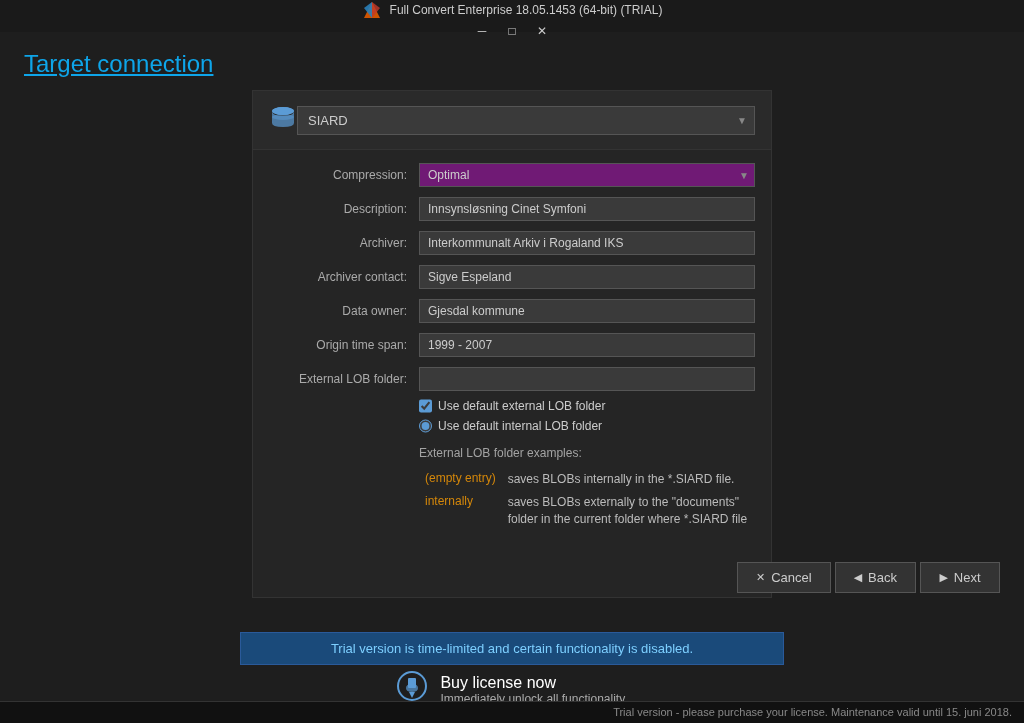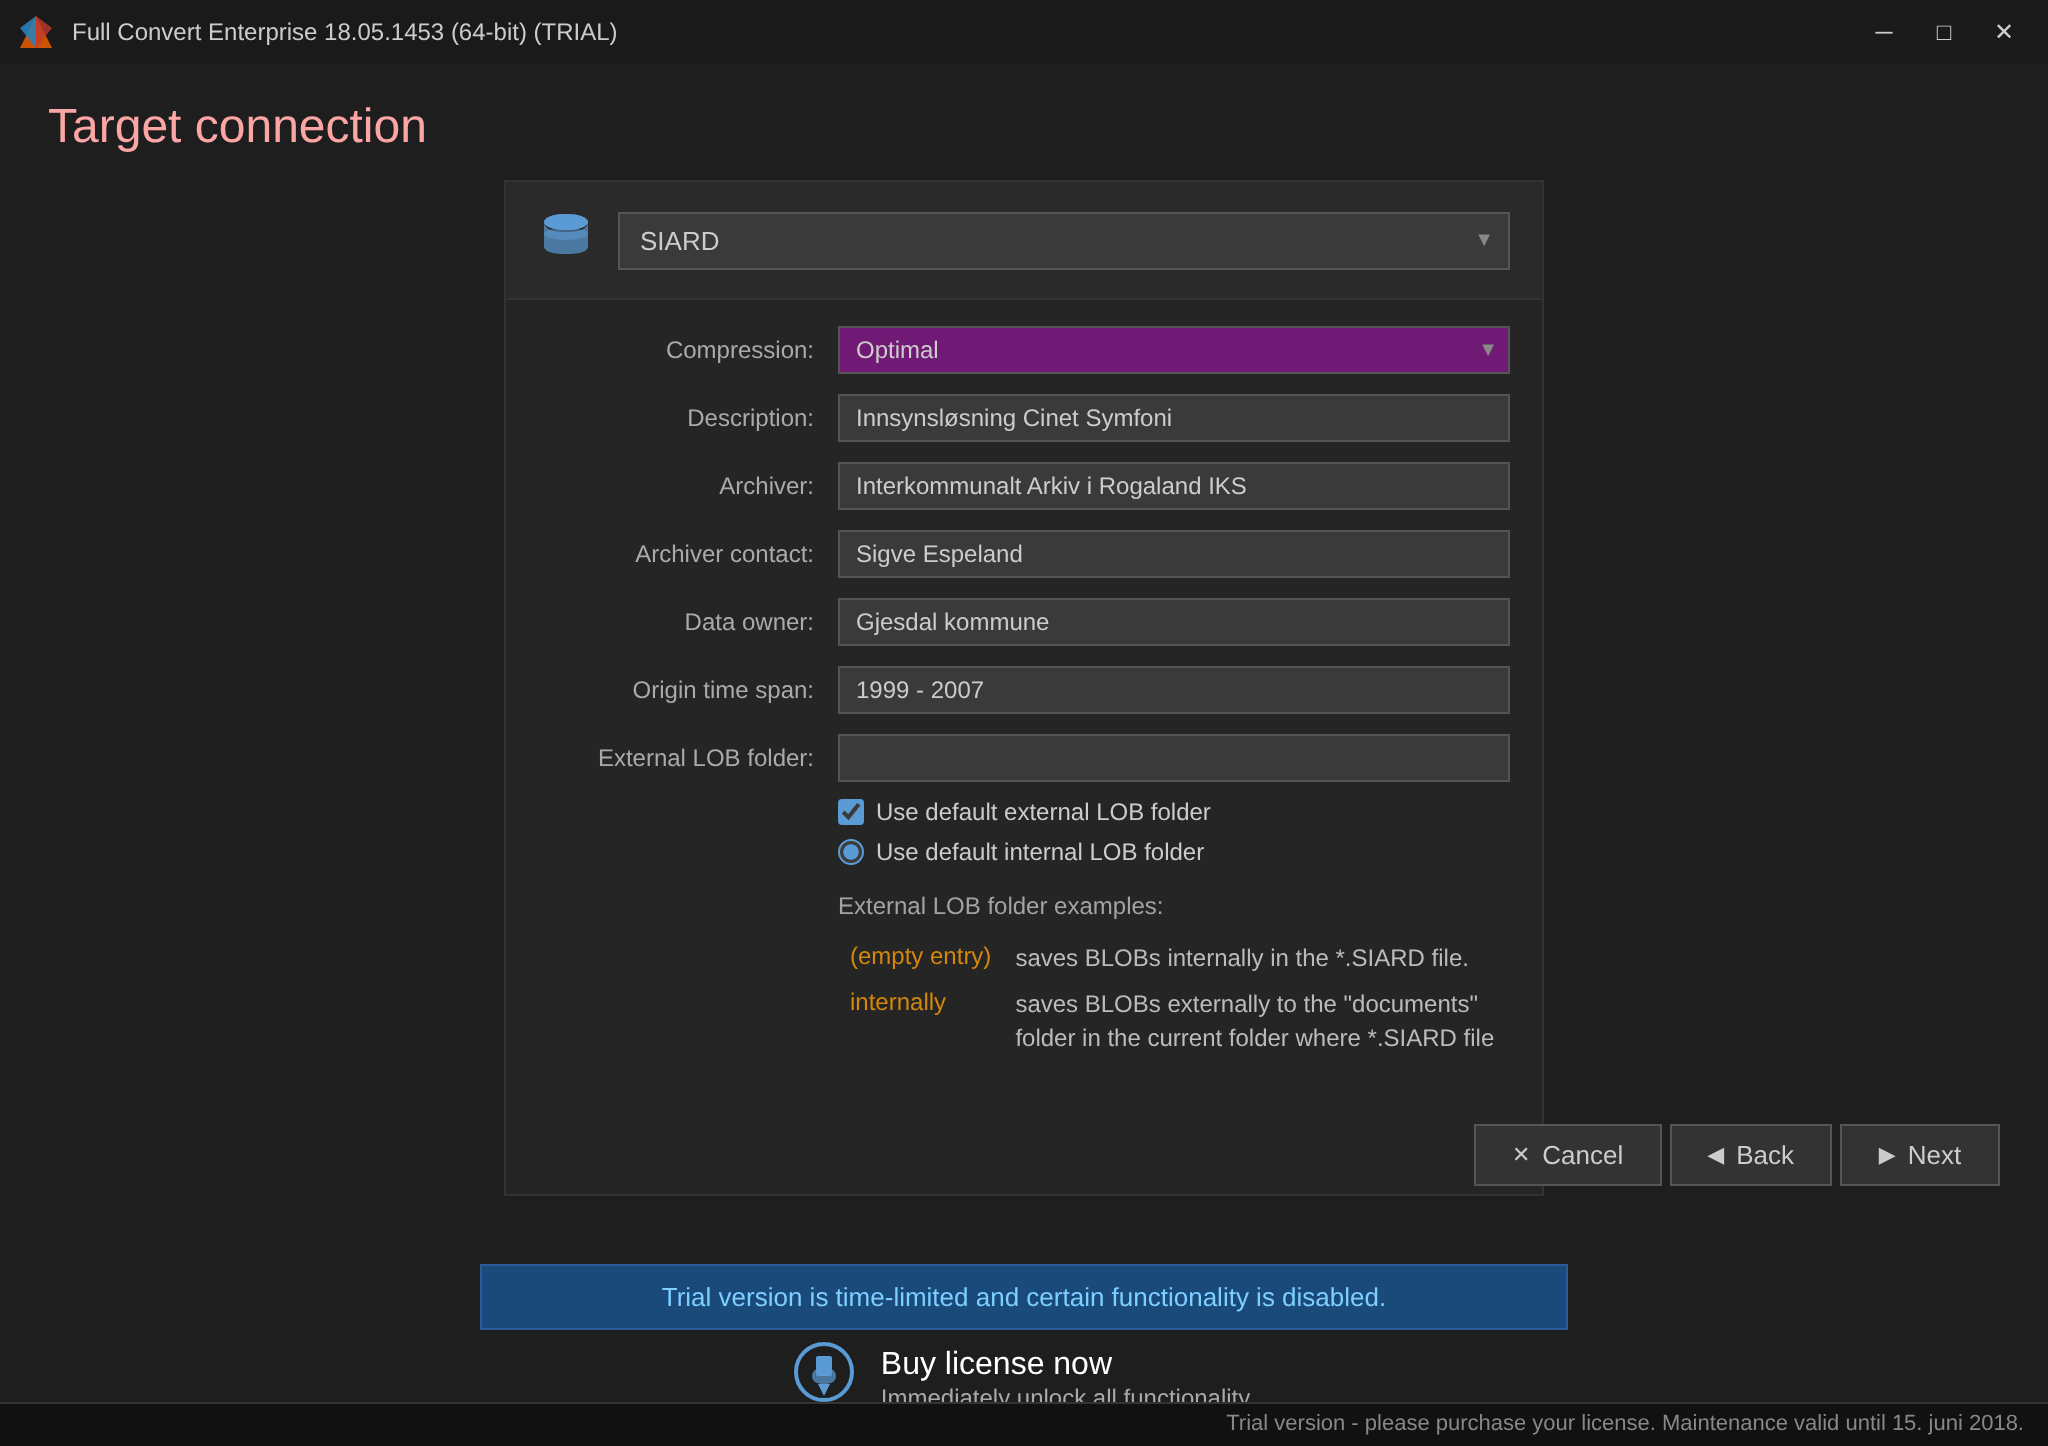--- a/index.html
+++ b/index.html
@@ -16,20 +16,21 @@
 
     
     .title-bar {
       height: 32px;
       background: #1a1a1a;
       display: flex;
       align-items: center;
       justify-content: space-between;
       padding: 0 8px;
       user-select: none;
+      flex-direction: column;
     }
     .title-bar-left {
       display: flex;
       align-items: center;
       gap: 8px;
     }
     .app-logo {
       width: 20px;
       height: 20px;
     }
@@ -49,24 +50,25 @@
       color: #ccc;
       cursor: pointer;
       display: flex;
       align-items: center;
       justify-content: center;
       font-size: 12px;
     }
 
     
     .page-title {
-      color: #fca5a5;
+      color: #0ea5e9;
       font-size: 24px;
       font-weight: 300;
       padding: 18px 24px 12px 24px;
+      text-decoration: underline;
     }
 
     
     .main-content {
       display: flex;
       justify-content: center;
       padding: 0 24px;
       height: calc(100% - 32px - 65px - 90px - 28px);
     }
 
@@ -77,21 +79,21 @@
       overflow: hidden;
     }
 
     
     .db-selector-row {
       display: flex;
       align-items: center;
       padding: 12px 16px;
       background: #2a2a2a;
       border-bottom: 1px solid #333;
-      gap: 12px;
+      gap: 0;
     }
     .db-icon {
       color: #5b9bd5;
       font-size: 22px;
     }
     .db-select {
       flex: 1;
       background: #3a3a3a;
       border: 1px solid #555;
       color: #ccc;

